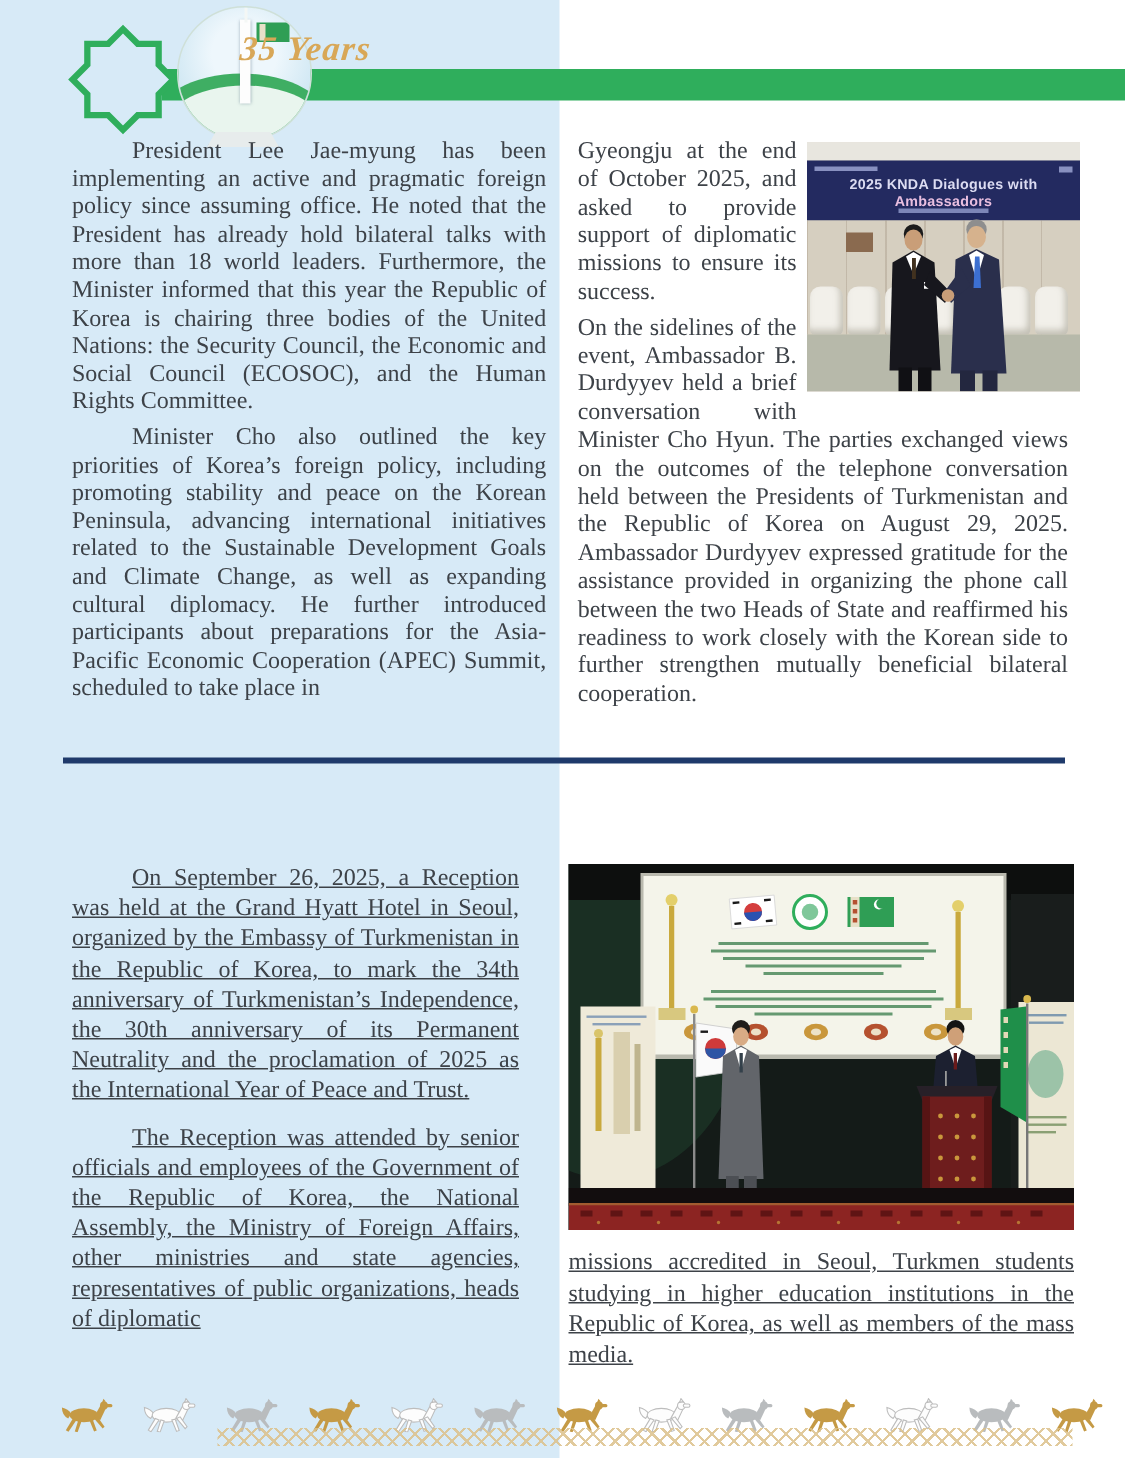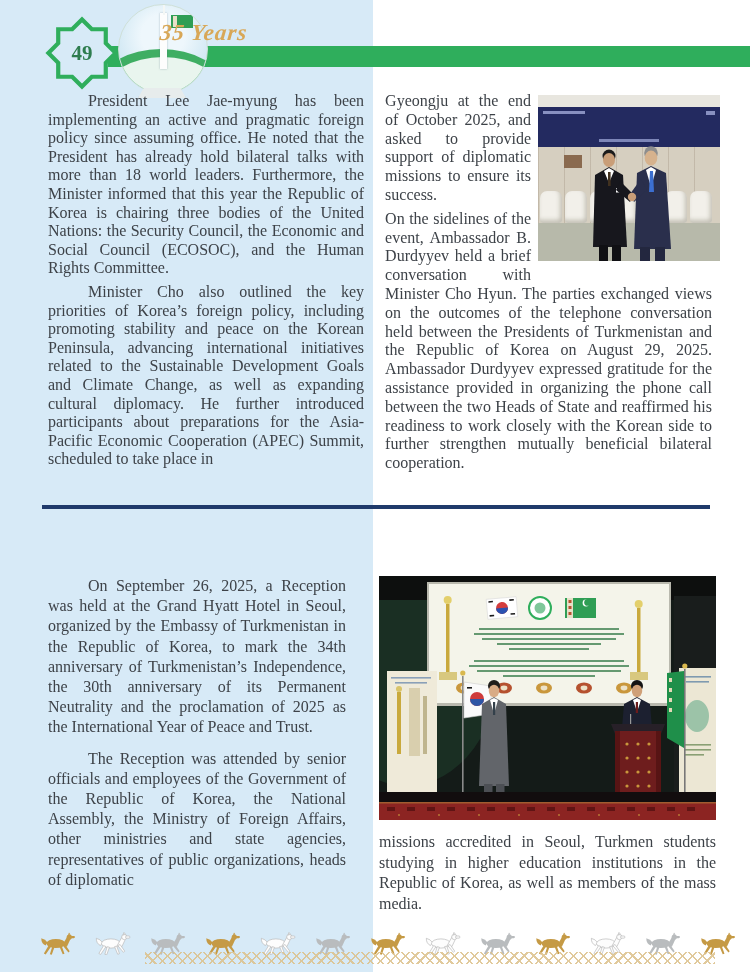--- a/index.html
+++ b/index.html
@@ -56,21 +56,21 @@
   .p1-chairs{position:absolute;left:2px;top:96px;width:178px;display:flex;gap:3px;}
   .p1-chairs span{display:block;width:22px;height:32px;background:#f2f0ea;border-radius:7px 7px 3px 3px;
      box-shadow:inset -2px -3px 4px rgba(150,145,130,.5);}
   .p1-floor{position:absolute;left:0;top:128px;width:182px;height:38px;background:#b7b9aa;}
   .p1-men{position:absolute;left:0;top:0;}
 
   
   .rule{position:absolute;left:42px;top:505px;width:668px;height:4px;background:#1f3a6b;}
   .heading{position:absolute;left:45px;top:513px;width:660px;text-align:center;color:#1f3a6b;
            font-size:19.5px;font-weight:bold;line-height:23.5px;}
-  .content-bottom{position:absolute;left:48px;top:576px;width:668px;display:flex;gap:8px;}
+  .content-bottom{position:absolute;left:48px;top:576px;width:668px;display:flex;gap:8px;text-decoration:underline;}
   .content-bottom .col-l p{margin:0 0 11px 0;font-size:16px;line-height:20.2px;text-align:justify;}
   .content-bottom .col-r{width:338px;padding-left:25px;}
   .content-bottom .col-r p{margin:12px 0 0 0;font-size:16px;line-height:20.6px;text-align:justify;}
   .photo2{position:relative;width:337px;height:244px;background:#141b18;overflow:hidden;}
 
   
   .footer{position:absolute;left:40px;top:931px;width:696px;height:36px;}
   .horses{display:flex;justify-content:space-between;align-items:flex-end;height:24px;}
   .horse{width:36px;height:23px;}
   .h-gold{fill:#c59a45;}
@@ -85,21 +85,20 @@
 </head>
 <body>
 
 <div class="page">
   <div class="blue-panel"></div>
 
   <div class="green-bar"></div>
   <svg class="star-badge" viewBox="0 0 100 100">
     <polygon points="90,50 78.3,61.7 78.3,78.3 61.7,78.3 50,90 38.3,78.3 21.7,78.3 21.7,61.7 10,50 21.7,38.3 21.7,21.7 38.3,21.7 50,10 61.7,21.7 78.3,21.7 78.3,38.3" fill="#d7eaf7" stroke="#2fae5c" stroke-width="5" stroke-linejoin="miter"></polygon>
   </svg>
-  <div class="star-num">49</div>
   <div class="logo">
     <span class="swoosh"></span>
       <span class="swoosh2"></span>
     <span class="tower"></span>
       <span class="spire"></span>
     <span class="tmflag">
         <i></i>
       </span>
   </div>
   <div class="logo-base"></div>
@@ -109,20 +108,24 @@
     <div class="col-l">
       <p class="indent">President Lee Jae-myung has been implementing an active and pragmatic foreign policy since assuming office. He noted that the President has already hold bilateral talks with more than 18 world leaders. Furthermore, the Minister informed that this year the Republic of Korea is chairing three bodies of the United Nations: the Security Council, the Economic and Social Council (ECOSOC), and the Human Rights Committee.</p>
       <p class="indent">Minister Cho also outlined the key priorities of Korea’s foreign policy, including promoting stability and peace on the Korean Peninsula, advancing international initiatives related to the Sustainable Development Goals and Climate Change, as well as expanding cultural diplomacy. He further introduced participants about preparations for the Asia-Pacific Economic Cooperation (APEC) Summit, scheduled to take place in</p>
     </div>
     <div class="col-r">
       <div class="photo1">
         <div class="p1-ceiling"></div>
         <div class="p1-banner">
           <span class="p1-topline"></span>
           <span class="p1-toplogo"></span>
+          <div class="p1-title">
+            <span>2025 KNDA Dialogues with</span>
+            <span class="pink">Ambassadors</span>
+          </div>
           <span class="p1-subline"></span>
         </div>
         <div class="p1-wall"></div>
         <div class="p1-box"></div>
         <div class="p1-chairs">
           <span></span>
             <span></span>
             <span></span>
             <span></span>
             <span></span>

